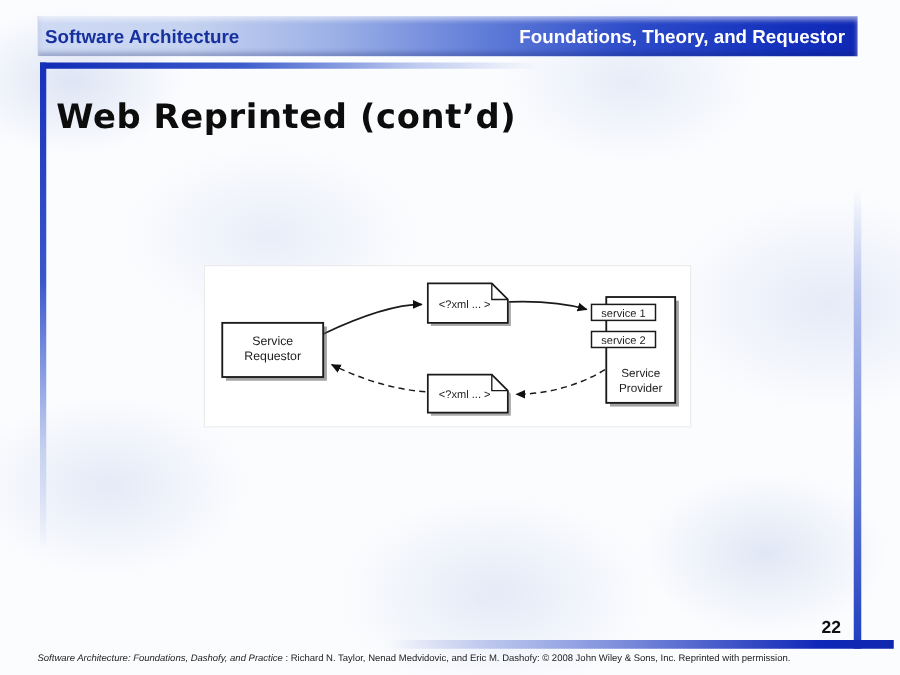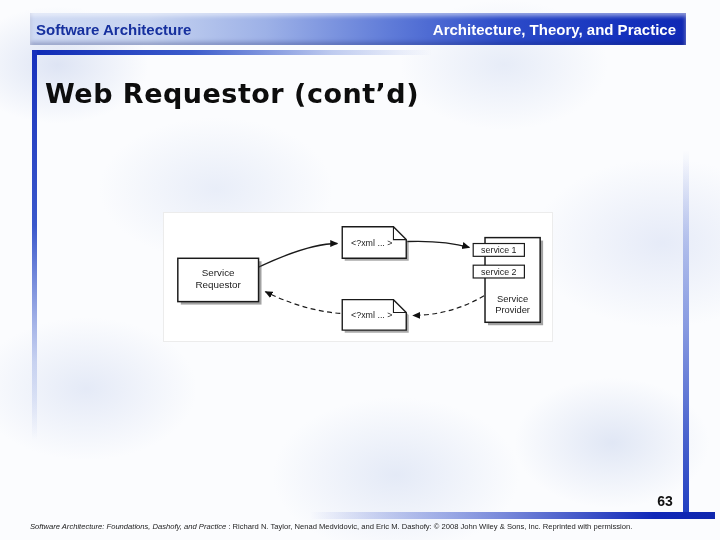--- a/index.html
+++ b/index.html
@@ -77,29 +77,29 @@
   }
   .footer-text .i { font-style:italic; }
 </style>
 </head>
 <body>
 
 <div class="slide">
 
   <div class="header-bar">
     <span class="header-left">Software Architecture</span>
-    <span class="header-right">Architecture, Theory, and Practice</span>
+    <span class="header-right">Foundations, Theory, and Requestor</span>
   </div>
 
   <div class="frame-top"></div>
   <div class="frame-left"></div>
   <div class="frame-right"></div>
   <div class="footer-bar"></div>
 
-  <div class="title">Web Requestor (cont’d)</div>
+  <div class="title">Web Reprinted (cont’d)</div>
 
   <div class="diagram">
     <svg viewBox="163 212 390 130">
       <defs>
         <marker id="ah" viewBox="0 0 10 10" refX="8" refY="5" markerWidth="9" markerHeight="9" orient="auto-start-reverse" markerUnits="userSpaceOnUse">
           <path d="M0,1 L9,5 L0,9 Z" fill="#111"></path>
         </marker>
       </defs>
 
       <g>
@@ -147,17 +147,17 @@
         <rect x="475" y="243" width="52" height="13" fill="#fff" stroke="#1a1a1a" stroke-width="1.2"></rect>
         <text x="501" y="253" font-size="9" text-anchor="middle">service 1</text>
       </g>
       <g>
         <rect x="475" y="265" width="52" height="13" fill="#fff" stroke="#1a1a1a" stroke-width="1.2"></rect>
         <text x="501" y="275" font-size="9" text-anchor="middle">service 2</text>
       </g>
     </svg>
   </div>
 
-  <div class="page-number">63</div>
+  <div class="page-number">22</div>
 
   <div class="footer-text"><span class="i">Software Architecture: Foundations, Dashofy, and Practice</span><span> : Richard N. Taylor, Nenad Medvidovic, and Eric M. Dashofy: © 2008 John Wiley &amp; Sons, Inc. Reprinted with permission.</span></div>
 
 </div>
 
 </body></html>

